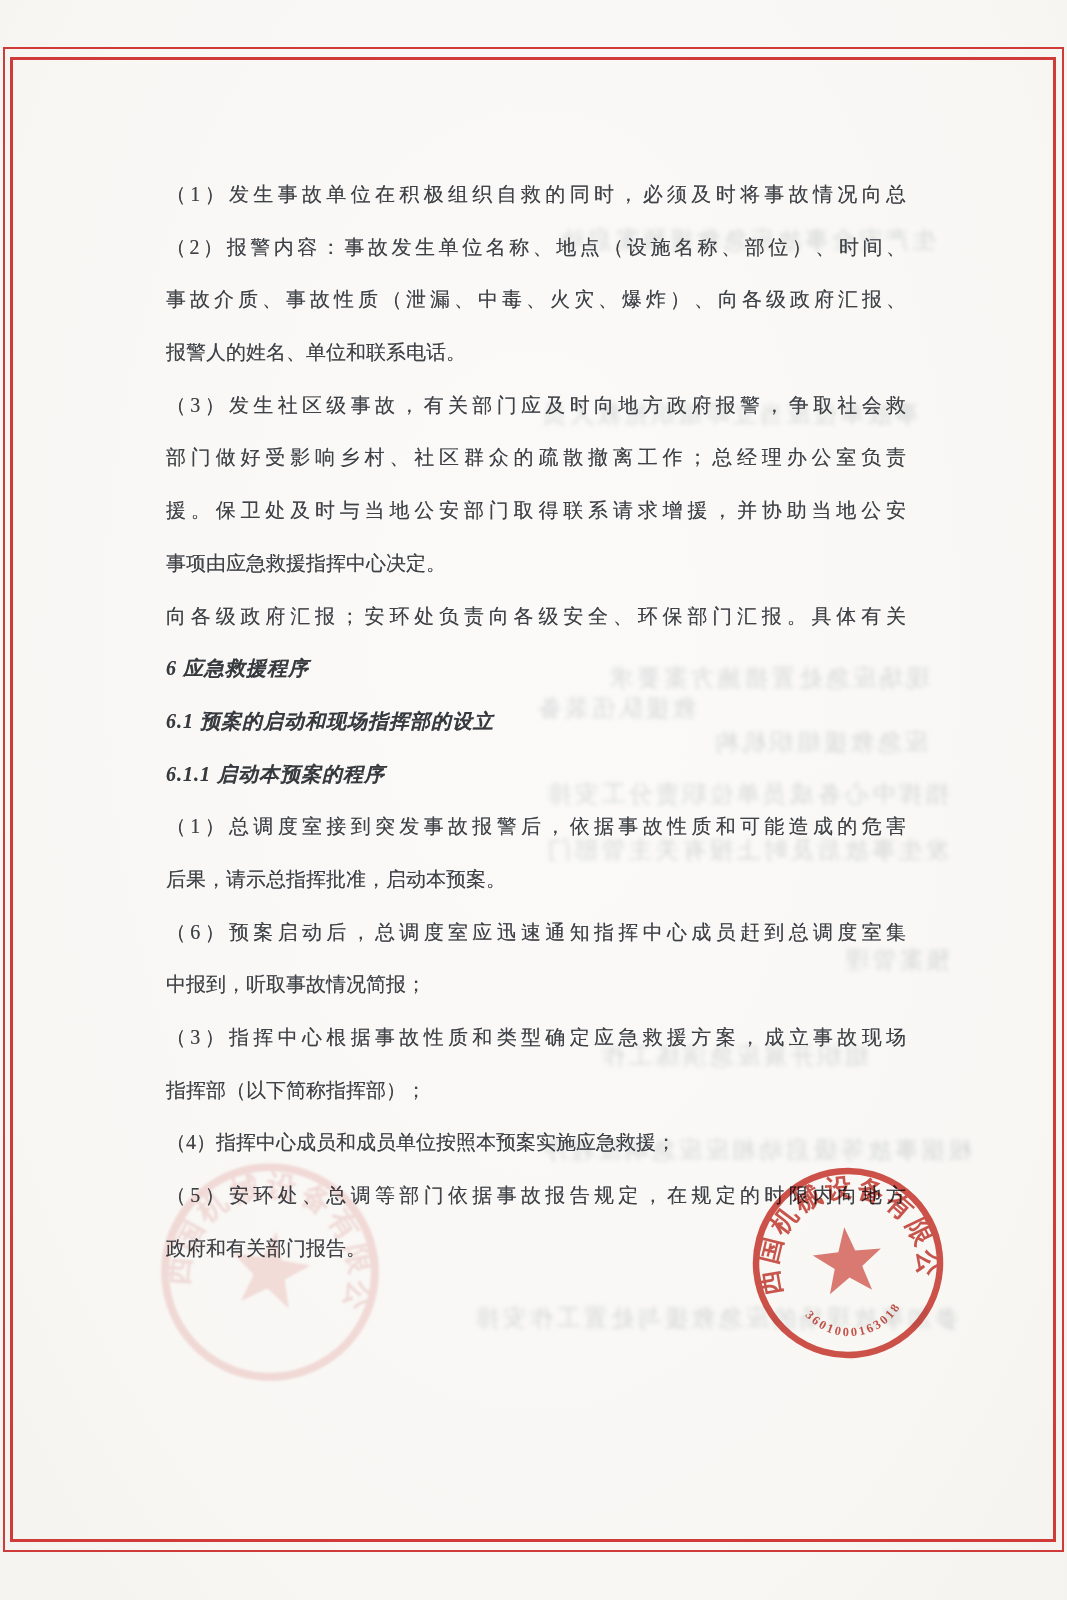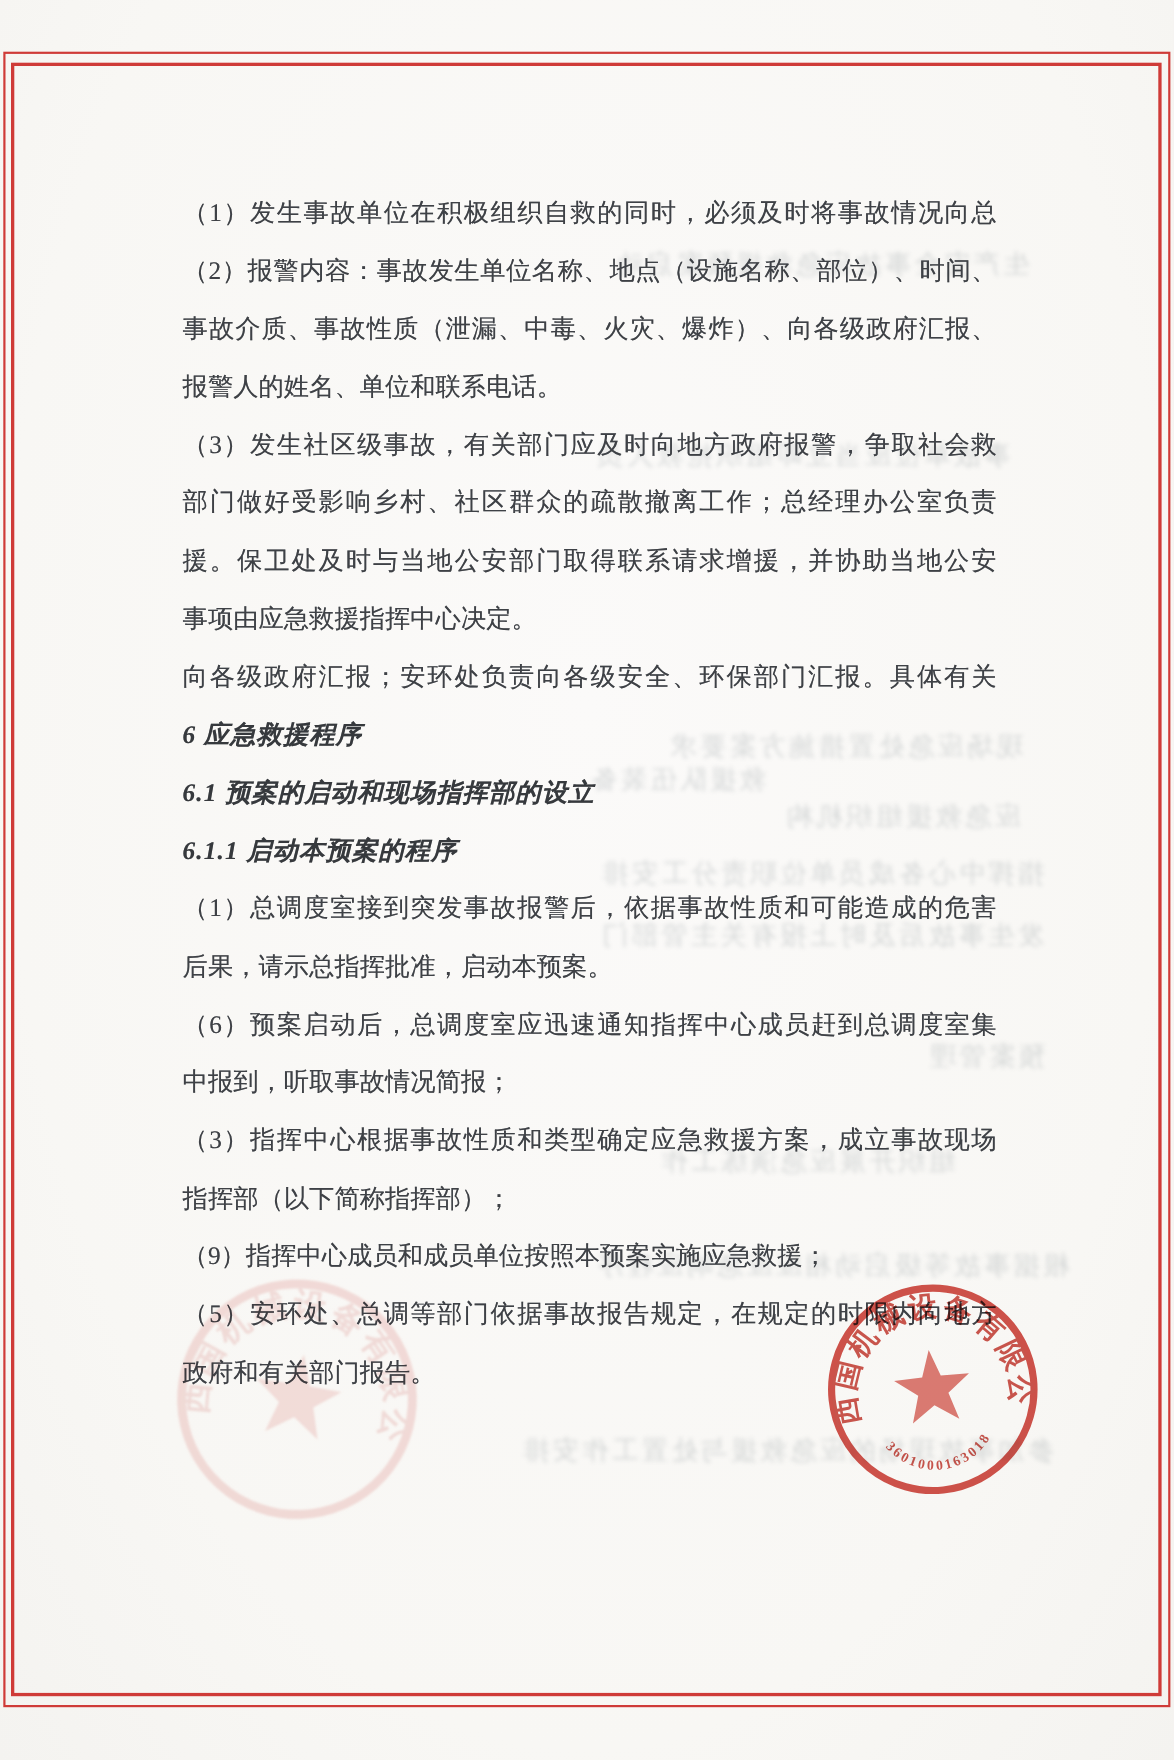--- a/index.html
+++ b/index.html
@@ -36,21 +36,21 @@
     opacity:.30;
     filter:blur(2px);
     transform:scaleX(-1);
     white-space:nowrap;
     pointer-events:none;
   }
   
   .content{
     position:absolute;
     left:166px;top:168px;width:740px;
-    font-size:23px;
+    font-size:20px;
     color:#3e4146;
     text-shadow:0 0 .6px rgba(62,65,70,.55);
   }
   .line{
     height:52.7px;line-height:52.7px;
     white-space:nowrap;
     text-align:justify;
   }
   .line.just{ text-align-last:justify; }
   .line.heading{ font-weight:700; color:#36393d; letter-spacing:1px;font-style:italic;}
@@ -124,21 +124,21 @@
     </div>
     <div class="paragraph">
       <div class="line just">（6）预案启动后，总调度室应迅速通知指挥中心成员赶到总调度室集</div>
       <div class="line">中报到，听取事故情况简报；</div>
     </div>
     <div class="paragraph">
       <div class="line just">（3）指挥中心根据事故性质和类型确定应急救援方案，成立事故现场</div>
       <div class="line">指挥部（以下简称指挥部）；</div>
     </div>
     <div class="paragraph">
-      <div class="line">（9）指挥中心成员和成员单位按照本预案实施应急救援；</div>
+      <div class="line">（4）指挥中心成员和成员单位按照本预案实施应急救援；</div>
     </div>
     <div class="paragraph">
       <div class="line just">（5）安环处、总调等部门依据事故报告规定，在规定的时限内向地方</div>
       <div class="line">政府和有关部门报告。</div>
     </div>
   </div>
 
   <svg class="seal seal-ghost" viewBox="0 0 200 200">
     <circle cx="100" cy="100" r="92" fill="none" stroke="#cf463e" stroke-width="7"></circle>
     <polygon points="100,64 108.5,88.3 134.2,88.9 113.8,104.5 121.2,129.1 100,114.5 78.8,129.1 86.2,104.5 65.8,88.9 91.5,88.3" fill="#d4544a"></polygon>

